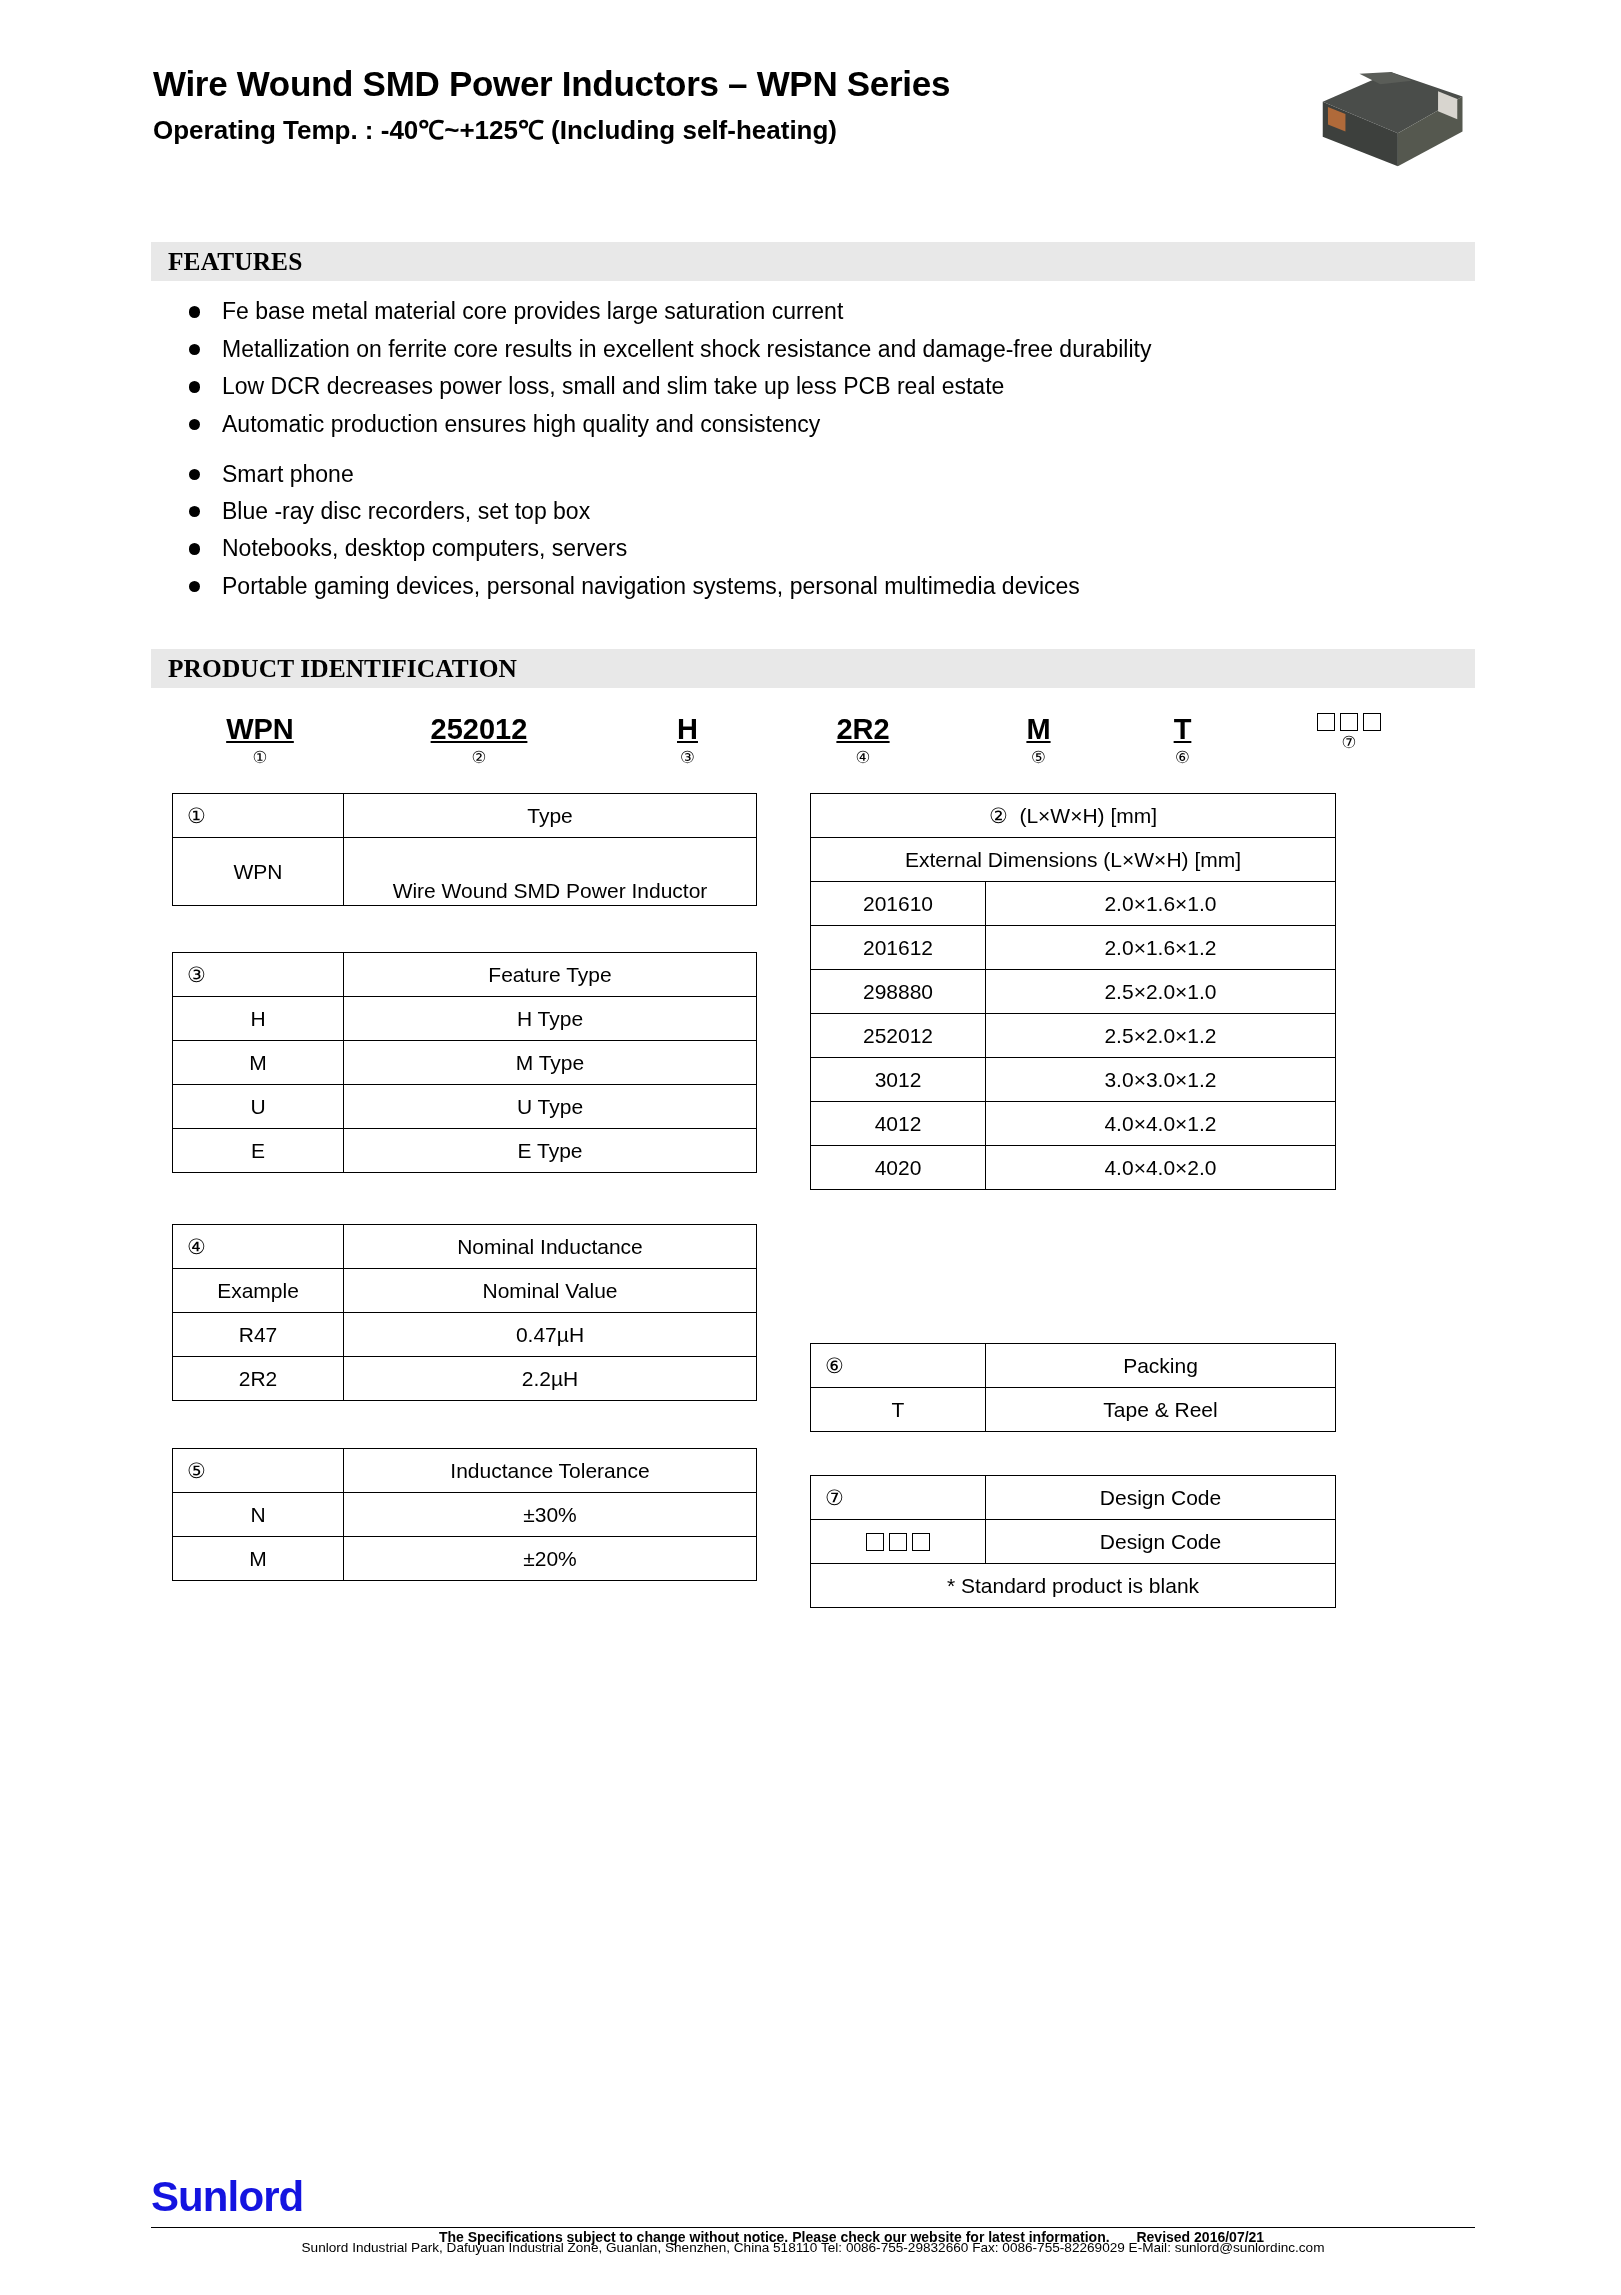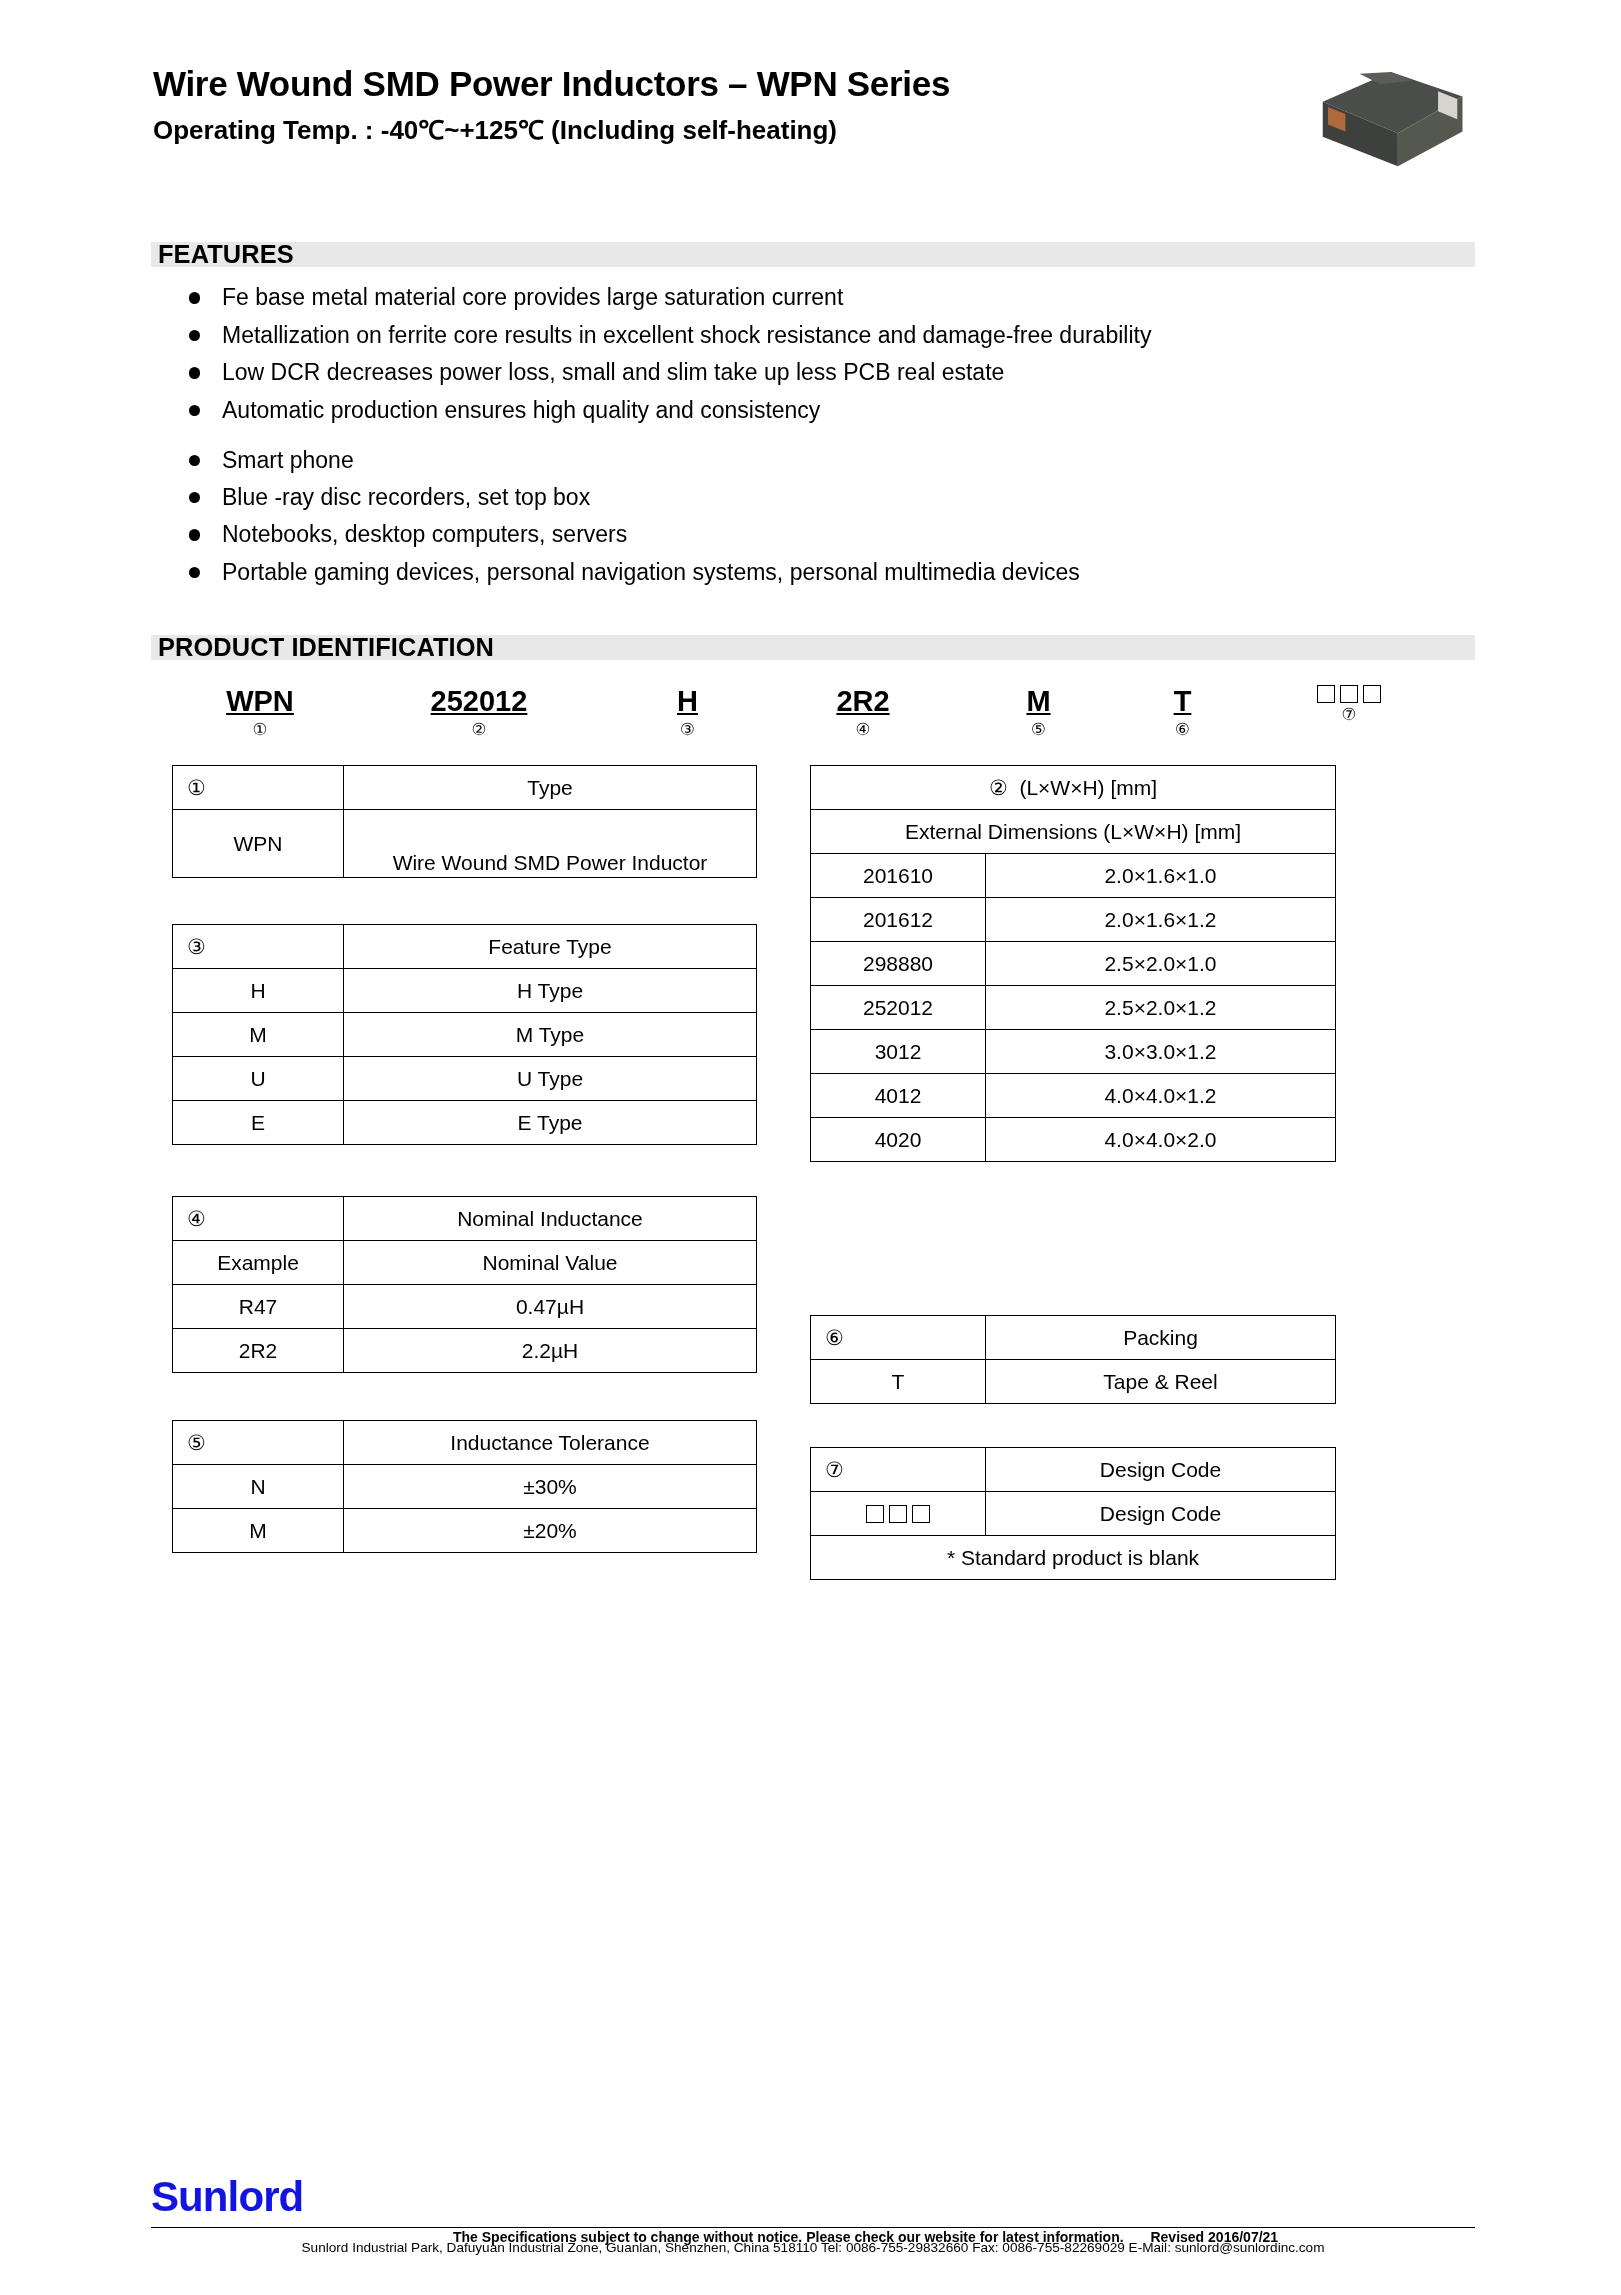--- a/index.html
+++ b/index.html
@@ -43,24 +43,25 @@
     right: 149px;
     top: -7px;
     width: 166px;
     height: 136px;
   }
 
   
   .section-bar {
     margin: 0 147px 0 151px;
     background: #e8e8e8;
-    height: 25px;
+    height: 39px;
     display: flex;
     align-items: center;
-    padding-left: 7px;
+    padding-left: 17px;
+    font-family: Liberation Serif, serif;
   }
   .section-bar h2 {
     font-size: 25.4px;
     font-weight: bold;
     margin: 0;
     letter-spacing: 0.1px;
   }
   .sec-features { margin-top: 96px; }
   .sec-applications { margin-top: 42px; }
   .sec-product { margin-top: 44px; }
@@ -174,21 +175,21 @@
   }
   .brand {
     font-size: 42px;
     font-weight: bold;
     color: #1414e0;
     letter-spacing: -0.9px;
     display: inline-block;
   }
   .foot-note {
     position: absolute;
-    left: 302px;
+    left: 288px;
     bottom: 10.5px;
     font-size: 14px;
     font-weight: bold;
   }
   .foot-rev {
     margin-left: 23px;
   }
   .foot-rule {
     border-top: 1.8px solid #000;
     margin-top: 5.3px;

